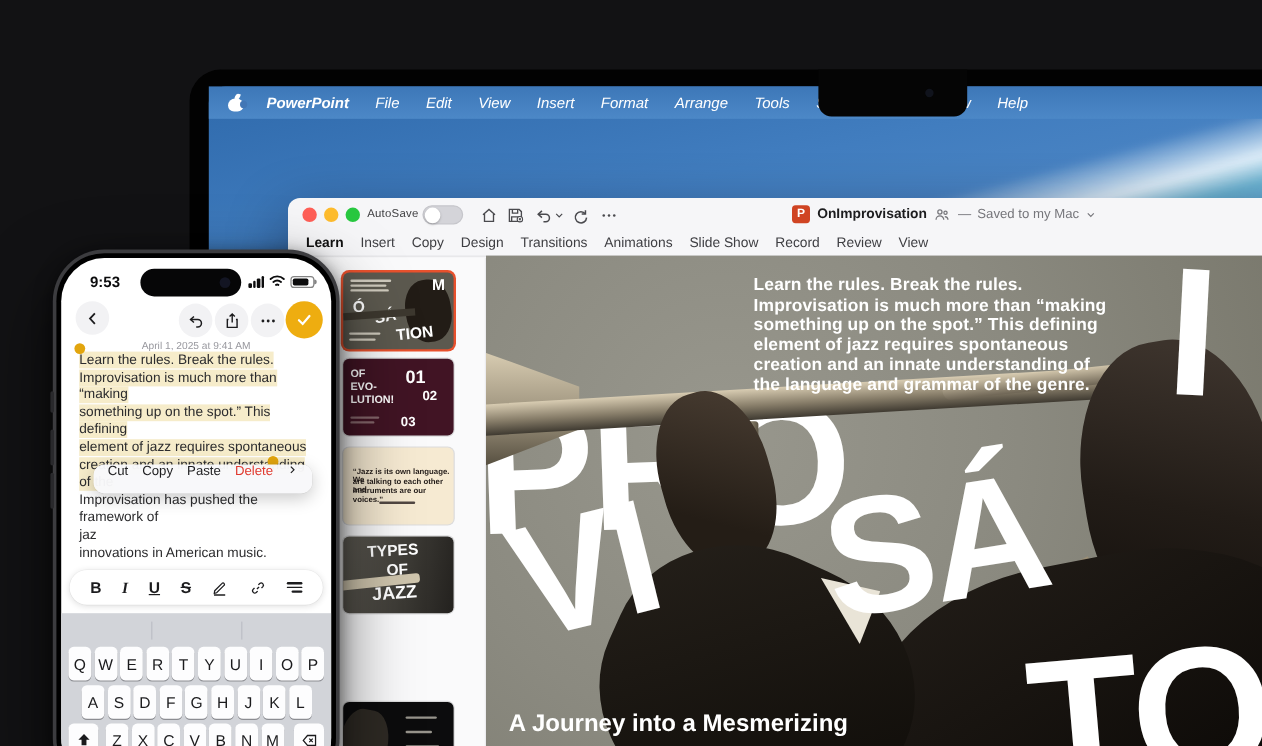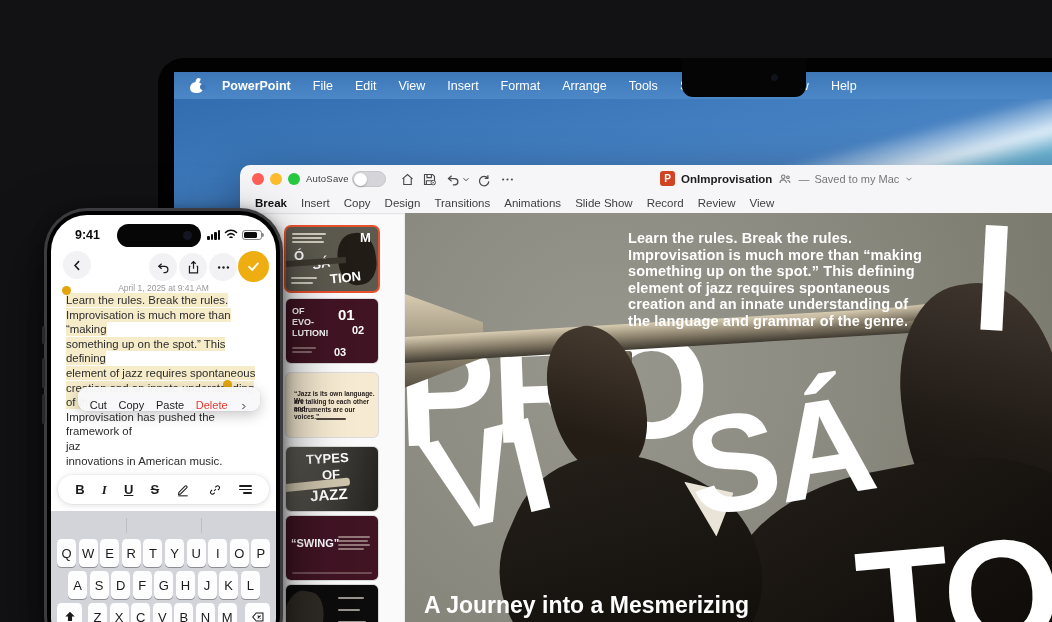--- a/index.html
+++ b/index.html
@@ -12,21 +12,21 @@
   #screen{left:174px;top:72px;width:878px;height:550px;border-radius:14px 0 0 0;overflow:hidden;
           background:linear-gradient(168deg,#2f6aac 0%,#417dbf 22%,#5d93cc 55%,#86aedb 85%,#9cbde2 100%);}
   #streak{left:520px;top:-10px;width:560px;height:190px;transform:rotate(-15deg);filter:blur(3px);
           background:linear-gradient(180deg,rgba(255,255,255,0) 28%,rgba(240,250,255,.9) 47%,rgba(120,200,215,.65) 58%,rgba(30,110,175,0) 82%);}
   #notch{left:682px;top:58px;width:124px;height:39px;background:#050505;border-radius:0 0 11px 11px;}
   #notch .cam{position:absolute;right:28px;top:16px;width:7px;height:7px;border-radius:50%;background:#10131c;}
 
   
   #menubar{left:174px;top:72px;width:878px;height:27px;display:flex;align-items:center;padding-left:10px;
            background:linear-gradient(#3d77b8,#4c88c7);color:#fff;font-size:12.5px;}
-  .mi{padding:0 11px;white-space:nowrap;}
+  .mi{padding:0 11px;white-space:nowrap;font-style:italic;}
   .mi.appn{font-weight:700;}
   .apple-ic{width:13px;height:15px;position:relative;margin:0 8px 0 6px;}
   .apple-ic .b{position:absolute;left:0;top:4px;width:13px;height:11px;background:#fff;border-radius:6px 6px 5px 5px;}
   .apple-ic .bite{position:absolute;right:-3px;top:6px;width:6px;height:6px;border-radius:50%;background:#4176b5;}
   .apple-ic .leaf{position:absolute;left:6px;top:0;width:4px;height:5px;background:#fff;border-radius:60% 0 60% 0;transform:rotate(20deg);}
 
   
   #win{left:240px;top:165px;width:832px;height:477px;border-radius:10px 10px 0 0;background:#f6f6f8;
        box-shadow:0 18px 50px rgba(0,0,20,.45);}
   #titlebar{left:0;top:0;width:100%;height:28px;}
@@ -58,21 +58,21 @@
   .tblack{background:#0c0c0d;}
   .minibar{position:absolute;height:2px;background:rgba(245,240,225,.75);border-radius:1px;}
   .minibar.dark{background:rgba(40,30,30,.8);}
   .miniL{position:absolute;color:#fff;font-weight:700;line-height:1;}
 
   
   #slide{left:165px;top:48px;width:667px;height:429px;overflow:hidden;
          background:radial-gradient(circle at 30% 35%,#98978d 0%,#8b8a80 45%,#767569 100%);}
   .bigL{position:absolute;color:#fff;font-weight:700;line-height:.82;letter-spacing:-4px;}
   #slide-body{left:223px;top:17px;width:340px;color:#fff;font-weight:700;font-size:14.5px;line-height:16.6px;letter-spacing:.1px;}
-  #slide-foot{left:19px;top:379px;color:#fff;font-weight:700;font-size:23px;}
+  #slide-foot{left:19px;top:379px;color:#fff;font-weight:700;font-size:20px;}
   
   .shape{position:absolute;}
   #head{left:498px;top:70px;width:160px;height:250px;border-radius:46%;transform:rotate(-9deg);
         background:linear-gradient(200deg,#3c332c 10%,#221c17 55%,#120e0b 100%);}
   #body-sh{left:322px;top:252px;width:390px;height:260px;border-radius:42%;transform:rotate(-11deg);
         background:linear-gradient(160deg,#221d18,#0f0c09 70%);}
   #arm-sh{left:96px;top:248px;width:260px;height:230px;border-radius:45%;transform:rotate(24deg);
         background:linear-gradient(140deg,#26211b,#120f0b 75%);}
   #collar{left:282px;top:266px;width:48px;height:58px;background:#e9e4d7;
         clip-path:polygon(0 0,100% 28%,55% 100%);transform:rotate(-6deg);}
@@ -103,21 +103,21 @@
   #batt .fill{position:absolute;left:1px;top:1px;bottom:1px;width:13px;background:#0c0c0d;border-radius:1.5px;}
   #batt .nub{position:absolute;right:-3px;top:2.5px;width:2px;height:4px;background:rgba(10,10,10,.5);border-radius:0 2px 2px 0;}
   .pbtn{position:absolute;width:28px;height:28px;border-radius:50%;background:#f2f2f4;display:flex;align-items:center;justify-content:center;color:#1c1c1e;}
   .pbtn svg{width:15px;height:15px;}
   #done-btn{left:187px;top:36px;width:31px;height:31px;border-radius:50%;background:#eead10;display:flex;align-items:center;justify-content:center;}
   #pdate{left:0;top:68px;width:100%;text-align:center;font-size:8.5px;color:#98989e;}
   #note{left:15px;top:78px;width:200px;font-size:11.4px;line-height:14.6px;color:#2c2c2e;}
   .hl{background:#f6ecca;box-decoration-break:clone;padding:1px 0;}
   .handle{position:absolute;width:9px;height:9px;border-radius:50%;background:#e2a50e;}
   #ctxmenu{left:27px;top:172px;width:182px;height:24px;border-radius:9px;background:rgba(248,248,250,.97);
-           box-shadow:0 4px 14px rgba(0,0,0,.22),0 0 0 .5px rgba(0,0,0,.06);display:flex;align-items:flex-end;justify-content:space-evenly;font-size:11px;color:#1c1c1e;}
+           box-shadow:0 4px 14px rgba(0,0,0,.22),0 0 0 .5px rgba(0,0,0,.06);display:flex;align-items:flex-start;justify-content:space-evenly;font-size:11px;color:#1c1c1e;}
   #ctx-del{color:#e0392e;}
   #fmtbar{left:7px;top:260px;width:211px;height:29px;border-radius:15px;background:#fff;
           box-shadow:0 1px 6px rgba(0,0,0,.14),0 0 0 .5px rgba(0,0,0,.05);display:flex;align-items:center;justify-content:space-evenly;color:#1c1c1e;}
   .fmt{font-size:13px;font-weight:600;}
   .fmt svg{width:14px;height:14px;display:block;}
   #fmt-lines span{display:block;height:1.6px;background:#1c1c1e;margin:2px 0;border-radius:1px;}
   
   #kb{left:0;top:296px;width:100%;height:160px;background:#d2d4d9;}
   .kdiv{position:absolute;top:7px;width:1px;height:15px;background:#bcbec5;}
   .key{position:absolute;height:28px;border-radius:4.5px;background:#fdfdfe;box-shadow:0 1px 0 #8c8d92;
@@ -219,21 +219,21 @@
           <span class="mut">—</span>
           <span class="mut">Saved to my Mac</span>
           <svg viewBox="0 0 24 24" width="10" height="10" fill="none" stroke="#76767b" stroke-width="2.4">
               <path d="M6 9 l6 6 6 -6"></path>
             </svg>
         </span>
       </span>
     </div>
 
     <div class="abs" id="ribbon">
-      <span class="rtab active">Break</span>
+      <span class="rtab active">Learn</span>
       <span class="rtab">Insert</span>
       <span class="rtab">Copy</span>
       <span class="rtab">Design</span>
       <span class="rtab">Transitions</span>
       <span class="rtab">Animations</span>
       <span class="rtab">Slide Show</span>
       <span class="rtab">Record</span>
       <span class="rtab">Review</span>
       <span class="rtab">View</span>
     </div>
@@ -267,28 +267,20 @@
         <span class="miniL" style="left:8px;top:26px;font-size:6.5px;color:#241d1a">are talking to each other and</span>
         <span class="miniL" style="left:8px;top:34px;font-size:6.5px;color:#241d1a">instruments are our voices.”</span>
         <span class="minibar dark" style="left:30px;top:45px;width:30px"></span>
       </div>
       <div class="thumb" style="top:232px;background:linear-gradient(100deg,#605d55,#3a3833 60%,#23211e)">
         <div class="shape" style="left:-6px;top:34px;width:70px;height:8px;background:#cfc5ad;transform:rotate(-6deg);border-radius:3px"></div>
         <span class="miniL" style="left:20px;top:5px;font-size:13px;transform:rotate(-3deg)">TYPES</span>
         <span class="miniL" style="left:36px;top:21px;font-size:13px;transform:rotate(-3deg)">OF</span>
         <span class="miniL" style="left:24px;top:40px;font-size:15px;transform:rotate(-4deg)">JAZZ</span>
       </div>
-      <div class="thumb tmaroon" style="top:301px">
-        <span class="miniL" style="left:5px;top:22px;font-size:11px">“SWING”</span>
-        <span class="minibar" style="left:52px;top:20px;width:32px;opacity:.6"></span>
-        <span class="minibar" style="left:52px;top:24px;width:30px;opacity:.6"></span>
-        <span class="minibar" style="left:52px;top:28px;width:32px;opacity:.6"></span>
-        <span class="minibar" style="left:52px;top:32px;width:26px;opacity:.6"></span>
-        <span class="minibar" style="left:6px;top:56px;width:80px;opacity:.35"></span>
-      </div>
       <div class="thumb tblack" style="top:370px">
         <div class="shape" style="left:-4px;top:6px;width:40px;height:70px;border-radius:40%;background:#2e2a24;transform:rotate(10deg)"></div>
         <span class="minibar" style="left:52px;top:12px;width:26px;opacity:.8"></span>
         <span class="minibar" style="left:52px;top:24px;width:22px;opacity:.8"></span>
         <span class="minibar" style="left:52px;top:36px;width:28px;opacity:.8"></span>
       </div>
     </div>
 
     <div class="abs" id="slide">
       <span class="bigL" style="left:-8px;top:116px;font-size:148px;transform:rotate(-2deg)">PRO</span>
@@ -323,21 +315,21 @@
     </div>
   </div>
 
   <div class="abs" id="phone">
     <span class="sidebtn" style="top:118px;height:18px"></span>
     <span class="sidebtn" style="top:150px;height:30px"></span>
     <span class="sidebtn" style="top:186px;height:30px"></span>
     <div id="phone-mid">
       <div id="pscreen">
 
-        <span class="abs" id="ptime">9:41</span>
+        <span class="abs" id="ptime">9:53</span>
         <div class="abs" id="island">
             <span class="cam"></span>
           </div>
         <div class="abs" id="pstat">
           <span style="display:flex;align-items:flex-end;gap:1px">
             <span class="sigbar" style="height:4px"></span>
               <span class="sigbar" style="height:6px"></span>
               <span class="sigbar" style="height:8px"></span>
               <span class="sigbar" style="height:10px"></span>
           </span>

